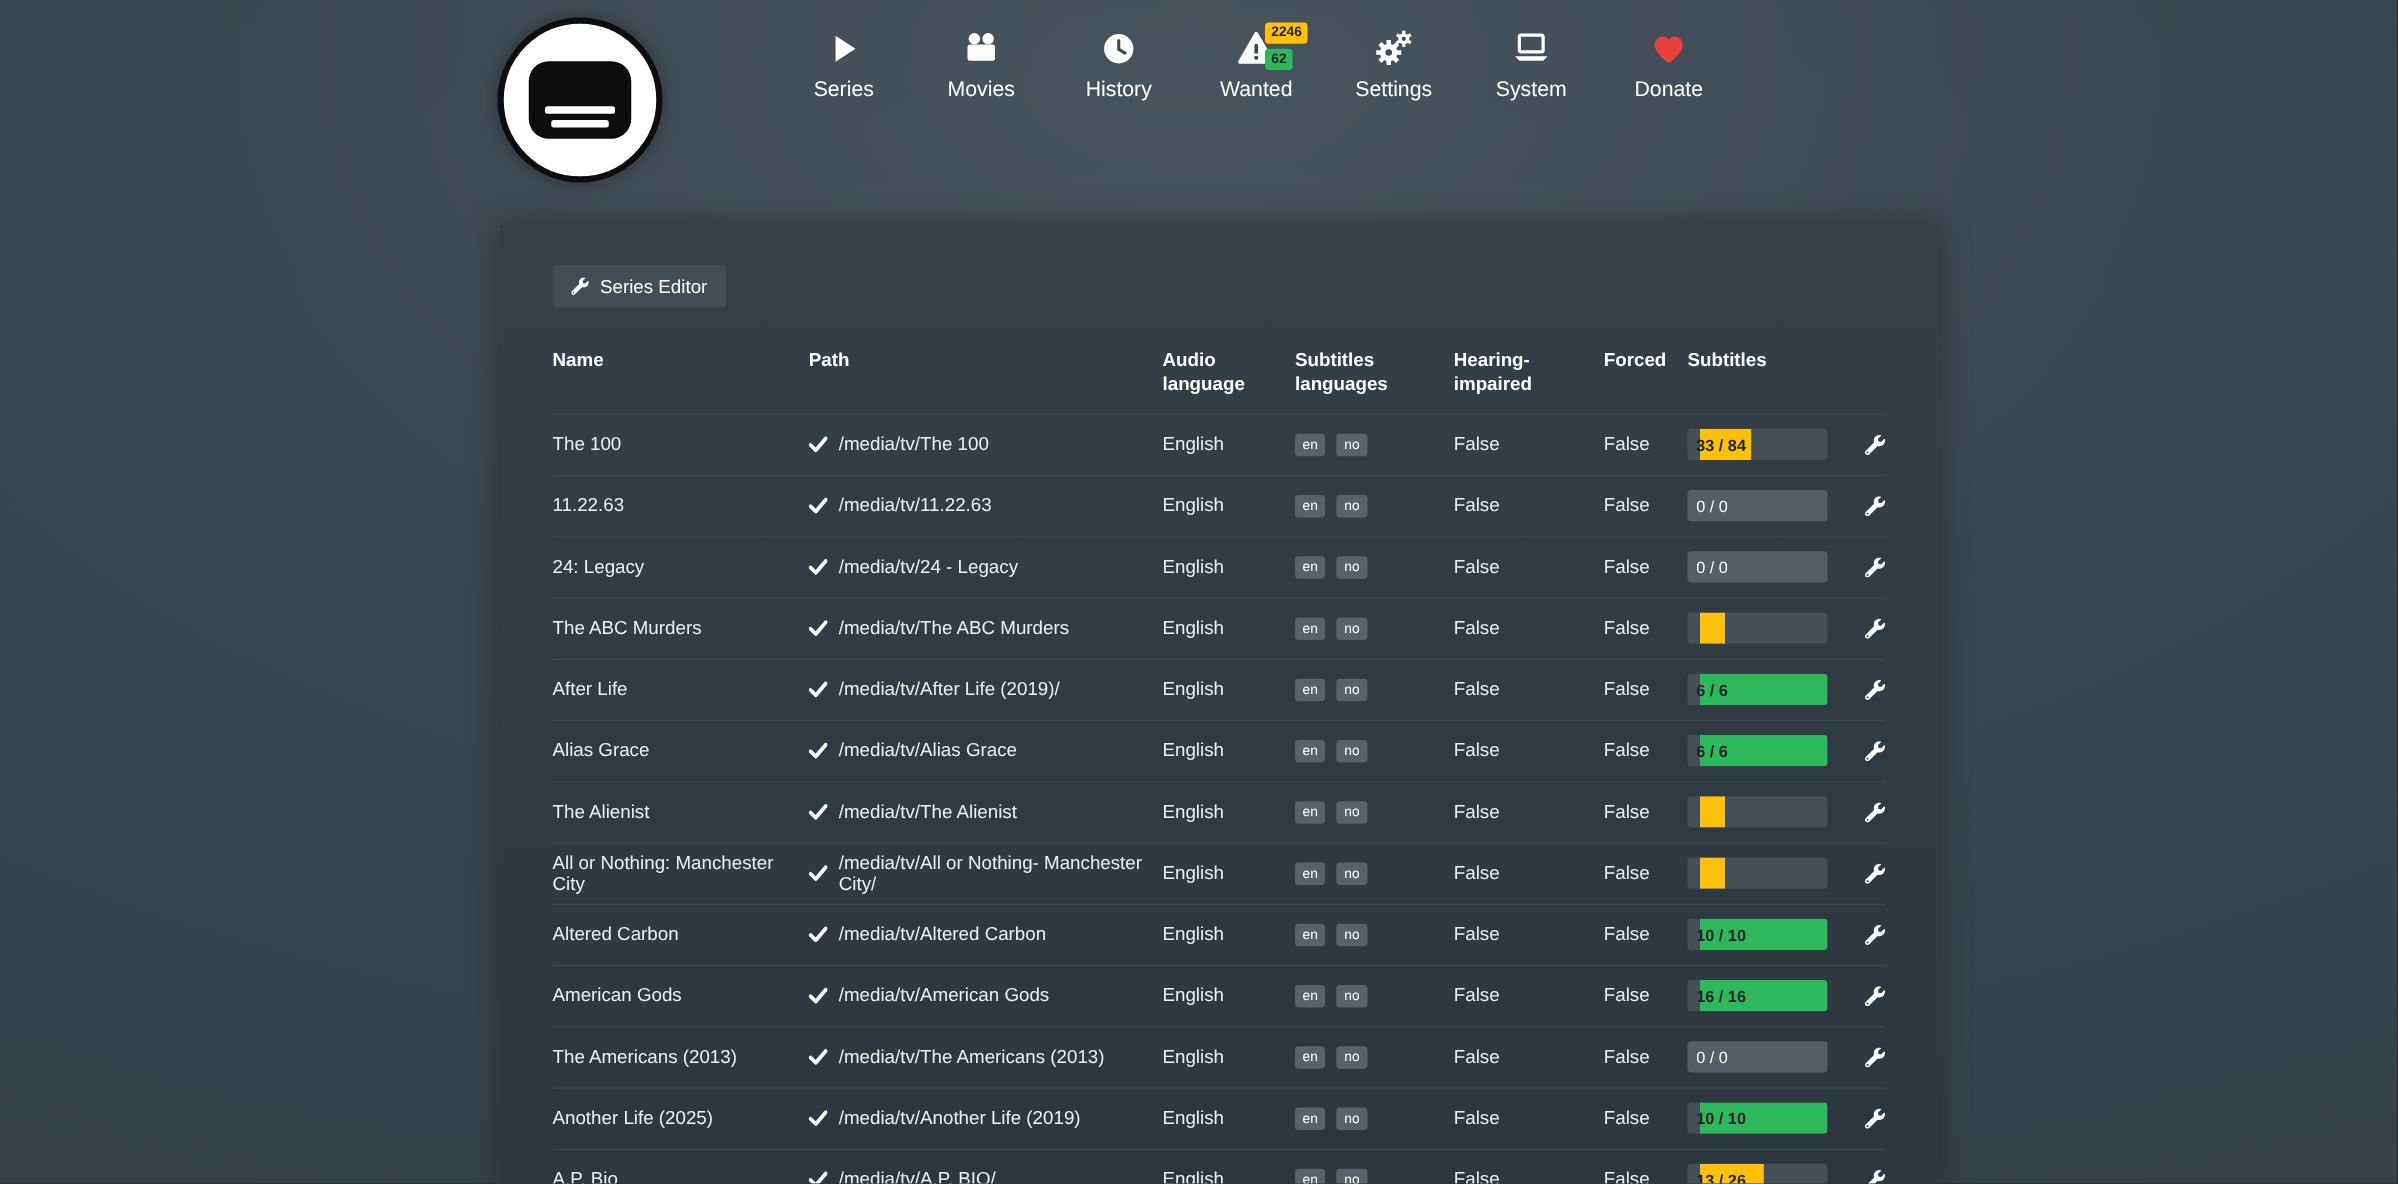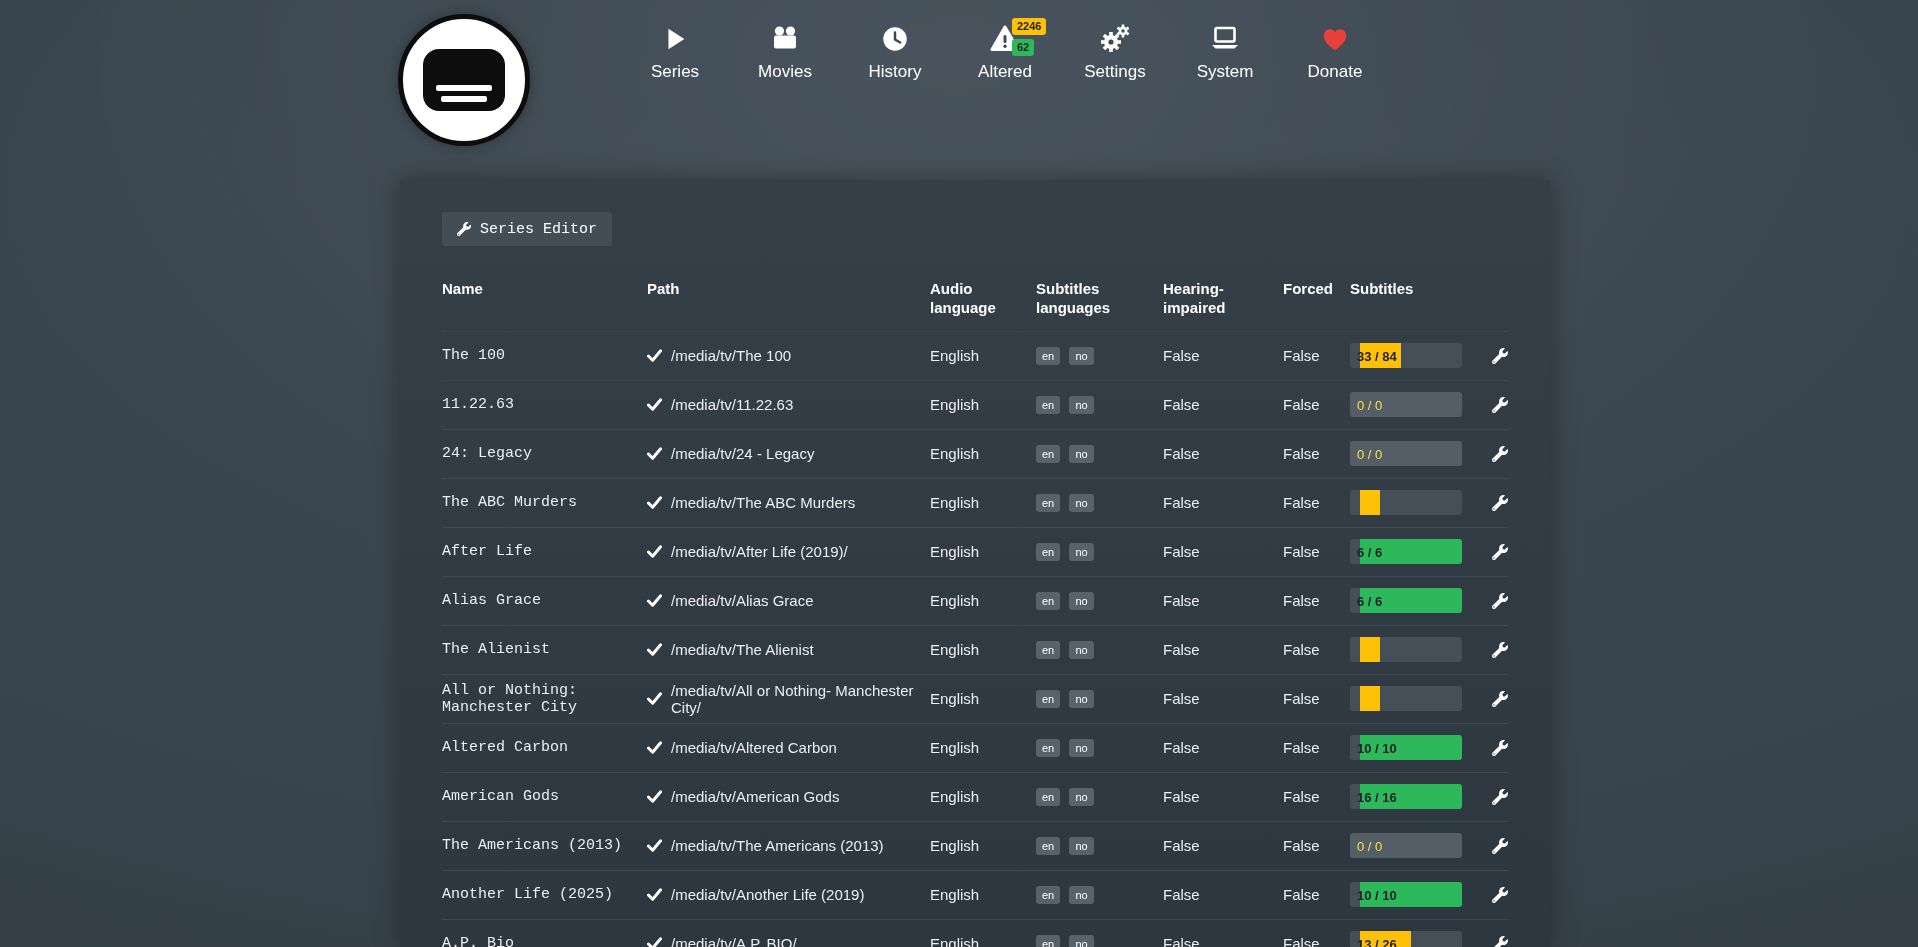--- a/index.html
+++ b/index.html
@@ -59,62 +59,62 @@
 
   
   .panel {
     position:absolute; left:400px; top:180px; width:1150px; height:767px;
     background:linear-gradient(#353f48, #2d3740);
     box-shadow:0 0 24px rgba(0,0,0,0.35);
     padding:0 42px; overflow:hidden;
   }
   .editor-btn {
     margin-top:32px; display:inline-flex; align-items:center; gap:9px;
-    background:#424d56; color:#fff; font-size:15px; font-family:Liberation Mono, monospace;
+    background:#424d56; color:#fff; font-size:15px; font-family:Liberation Sans, sans-serif;
     padding:0 15px; height:34px; border:none; border-radius:3px; cursor:pointer;
   }
 
   
   .thead { display:flex; margin-top:34px; padding-bottom:13px; align-items:flex-start; }
   .th { font-weight:bold; color:#fff; font-size:15px; line-height:1.25; padding-right:22px; }
   .trow {
     display:flex; align-items:center; min-height:49px;
     border-top:1px solid #3d4851; color:#eceef0; font-size:15px;
   }
   .col-name  { width:205px; padding-right:15px; }
   .col-path  { width:283px; padding-right:10px; }
   .col-audio { width:106px; }
   .col-langs { width:127px; }
   .col-hi    { width:120px; }
   .col-forced{ width:67px;  }
   .col-subs  { width:113px; }
   .col-tools { flex:1; display:flex; justify-content:flex-end; }
 
-  .td.col-name { cursor:pointer;font-family:Liberation Mono, monospace; }
+  .td.col-name { cursor:pointer; }
   .td.col-path { display:flex; align-items:center; gap:9px; }
   .check { display:flex; flex:0 0 auto; }
 
   .lang-badge {
     display:inline-block; background:#58626a; color:#fff; font-size:11px; font-weight:400;
     line-height:1; padding:3.5px 6px; border-radius:3px; margin-right:5px;
   }
 
   .progress {
     position:relative; width:112px; height:25px; background:#454f58;
     border-radius:3px; overflow:hidden;padding-left:10px;
   }
   .progress .fill { height:100%; width:0; }
   .progress.warning .fill { background:#ffc107; }
   .progress.success .fill { background:#2eb85c; }
   .progress .ptext {
     position:absolute; left:7px; top:50%; transform:translateY(-50%);
     font-size:13px; font-weight:bold; color:#212529; white-space:nowrap;
   }
   .progress.disabled { background:#545e66; }
-  .progress.disabled .ptext { color:#fde047; font-weight:normal; }
+  .progress.disabled .ptext { color:#ffffff; font-weight:normal; }
 
   .wrench-btn { cursor:pointer; display:flex; align-items:center; }
 </style>
 </head>
 <body>
 
 <div class="page">
 
   <div class="logo">
     <div class="logo-screen">
@@ -156,21 +156,21 @@
     </div>
 
     <div class="nav-item">
       <div class="nav-icon">
         <svg width="32" height="32" viewBox="0 0 32 32">
           <path d="M16 4 L29 26.5 H3 Z" fill="#fff" stroke="#fff" stroke-width="3" stroke-linejoin="round"></path>
           <rect x="14.5" y="12" width="3" height="8" rx="1.5" fill="#3c4852"></rect>
           <circle cx="16" cy="23.2" r="1.7" fill="#3c4852"></circle>
         </svg>
       </div>
-      <div class="nav-label">Altered</div>
+      <div class="nav-label">Wanted</div>
       <div class="nav-badges">
         <span class="badge warning">2246</span>
         <span class="badge success">62</span>
       </div>
     </div>
 
     <div class="nav-item">
       <div class="nav-icon">
         <svg width="34" height="34" viewBox="0 0 34 34">
           <g fill="#fff">

